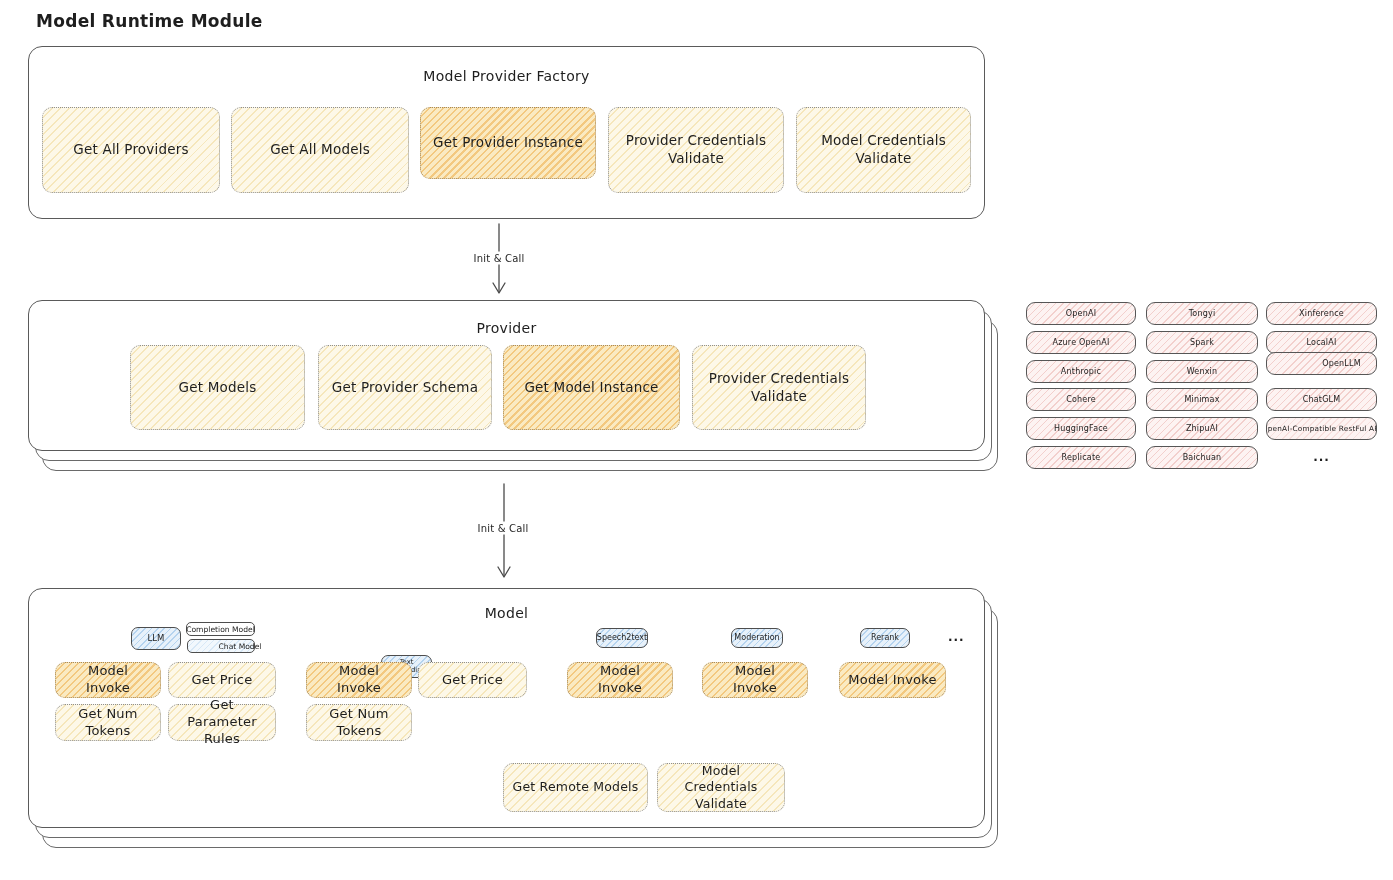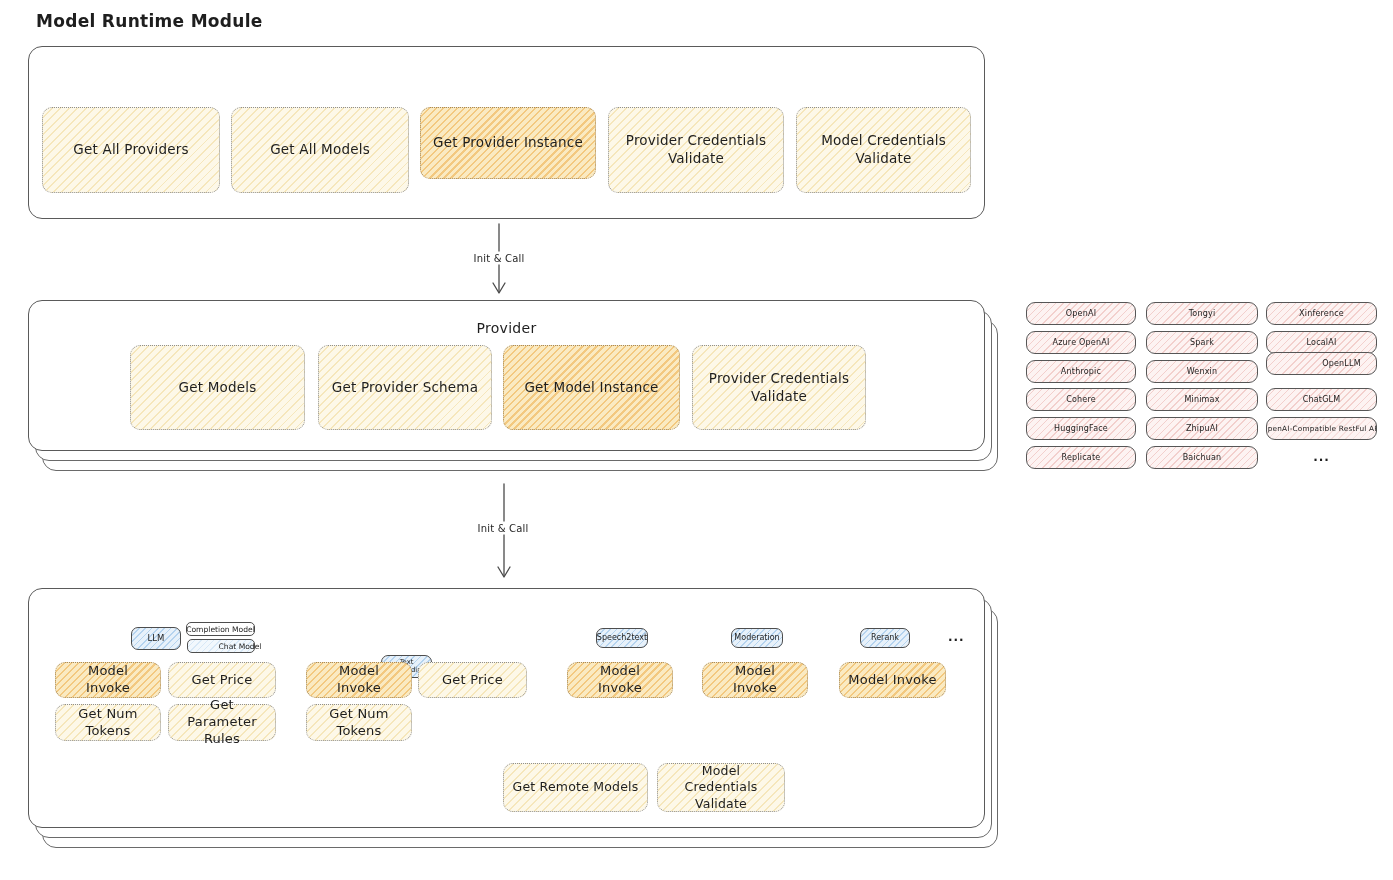--- a/index.html
+++ b/index.html
@@ -64,20 +64,21 @@
   svg.arrow line, svg.arrow path{stroke:#4a4a4a;stroke-width:1.3;fill:none;stroke-linecap:round;stroke-linejoin:round;}
 </style>
 </head>
 <body>
 
 <div id="canvas">
 
   <div class="abs diagram-title" style="left:36px;top:11px;">Model Runtime Module</div>
 
   <div class="abs container" style="left:28px;top:46px;width:957px;height:173px;"></div>
+  <div class="abs container-title" style="left:28px;top:68px;width:957px;">Model Provider Factory</div>
 
   <div class="abs btn fill-yellow" style="left:42px;top:107px;width:178px;height:86px;">Get All Providers</div>
   <div class="abs btn fill-yellow" style="left:231px;top:107px;width:178px;height:86px;">Get All Models</div>
   <div class="abs btn fill-orange" style="left:420px;top:107px;width:176px;height:72px;">Get Provider Instance</div>
   <div class="abs btn fill-yellow" style="left:608px;top:107px;width:176px;height:86px;">Provider Credentials Validate</div>
   <div class="abs btn fill-yellow" style="left:796px;top:107px;width:175px;height:86px;">Model Credentials Validate</div>
 
   <svg class="arrow" style="left:489px;top:222px;" width="20" height="78">
     <line x1="10" y1="2" x2="10" y2="70"></line>
     <path d="M4 61 L10 71 L16 61"></path>
@@ -117,20 +118,21 @@
 
   <svg class="arrow" style="left:493px;top:482px;" width="22" height="102">
     <line x1="11" y1="2" x2="11" y2="94"></line>
     <path d="M5 85 L11 95 L17 85"></path>
   </svg>
   <div class="arrow-label" style="left:503px;top:528px;">Init &amp; Call</div>
 
   <div class="abs stack" style="left:42px;top:608px;width:956px;height:240px;"></div>
   <div class="abs stack" style="left:35px;top:598px;width:957px;height:240px;"></div>
   <div class="abs container" style="left:28px;top:588px;width:957px;height:240px;"></div>
+  <div class="abs container-title" style="left:28px;top:605px;width:957px;">Model</div>
 
   <div class="abs tab-blue" style="left:131px;top:627px;width:50px;height:23px;font-size:8.5px;">LLM</div>
   <div class="abs tab-mini" style="left:186px;top:622px;width:69px;height:14px;">Completion Model</div>
   <div class="abs tab-mini tint" style="left:187px;top:639px;width:68px;height:14px;">Chat Model</div>
   <div class="abs tab-blue" style="left:381px;top:627px;width:51px;height:23px;font-size:6.8px;padding:1px 2px;margin-top:28px;">Text Embedding</div>
   <div class="abs tab-blue" style="left:596px;top:628px;width:52px;height:20px;">Speech2text</div>
   <div class="abs tab-blue" style="left:731px;top:628px;width:52px;height:20px;">Moderation</div>
   <div class="abs tab-blue" style="left:860px;top:628px;width:50px;height:20px;">Rerank</div>
   <div class="abs ellipsis" style="left:948px;top:630px;">...</div>
 

